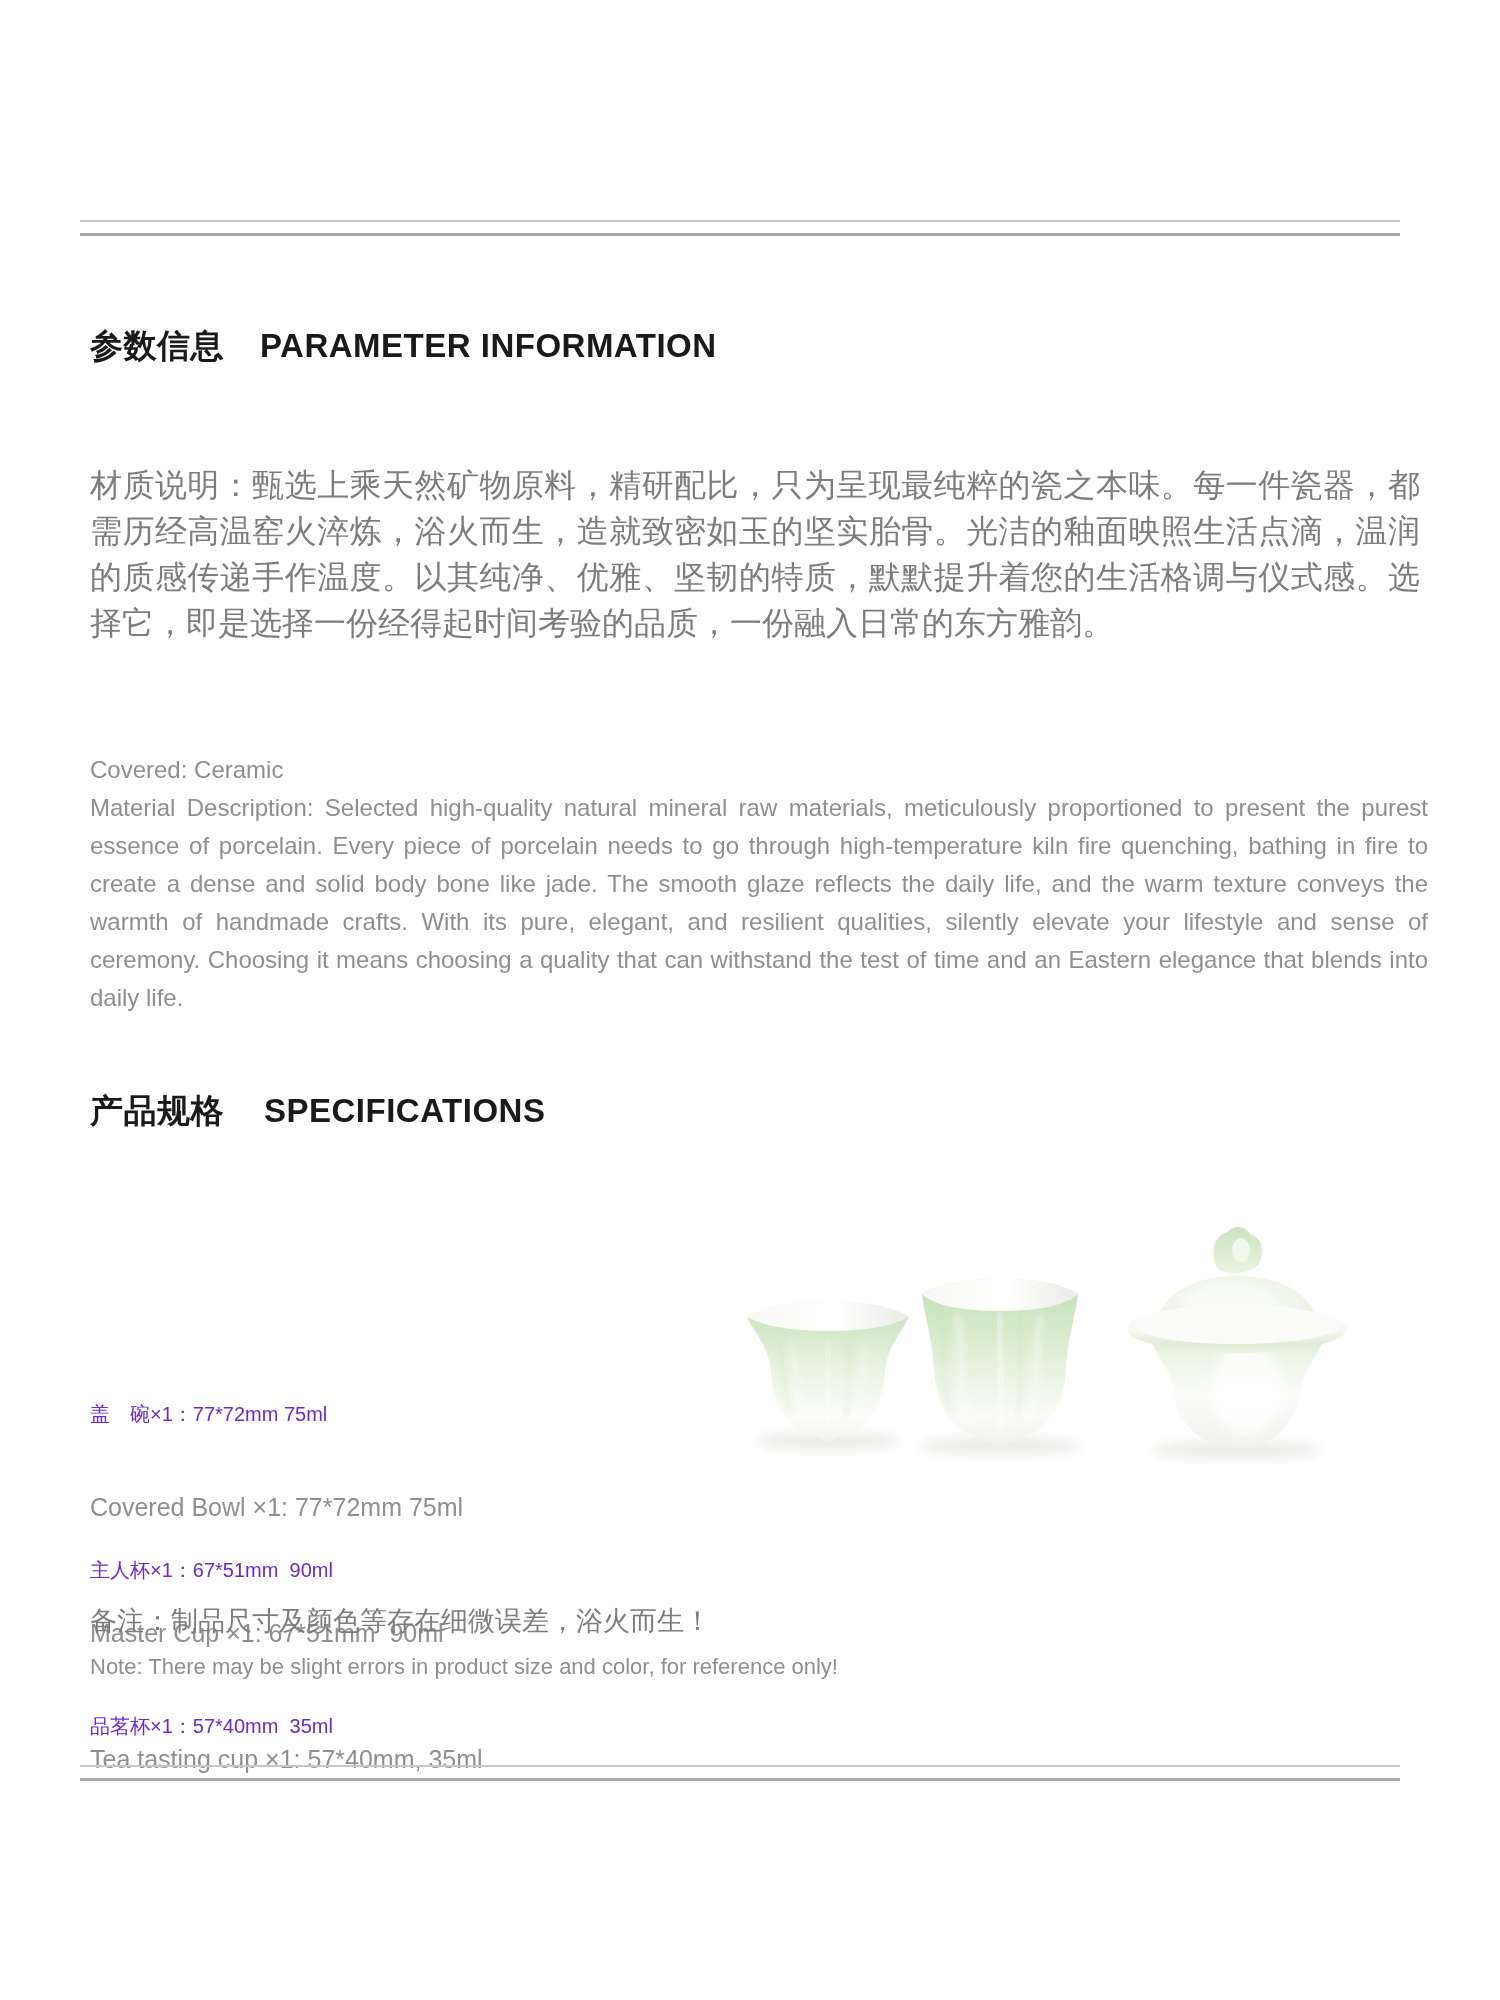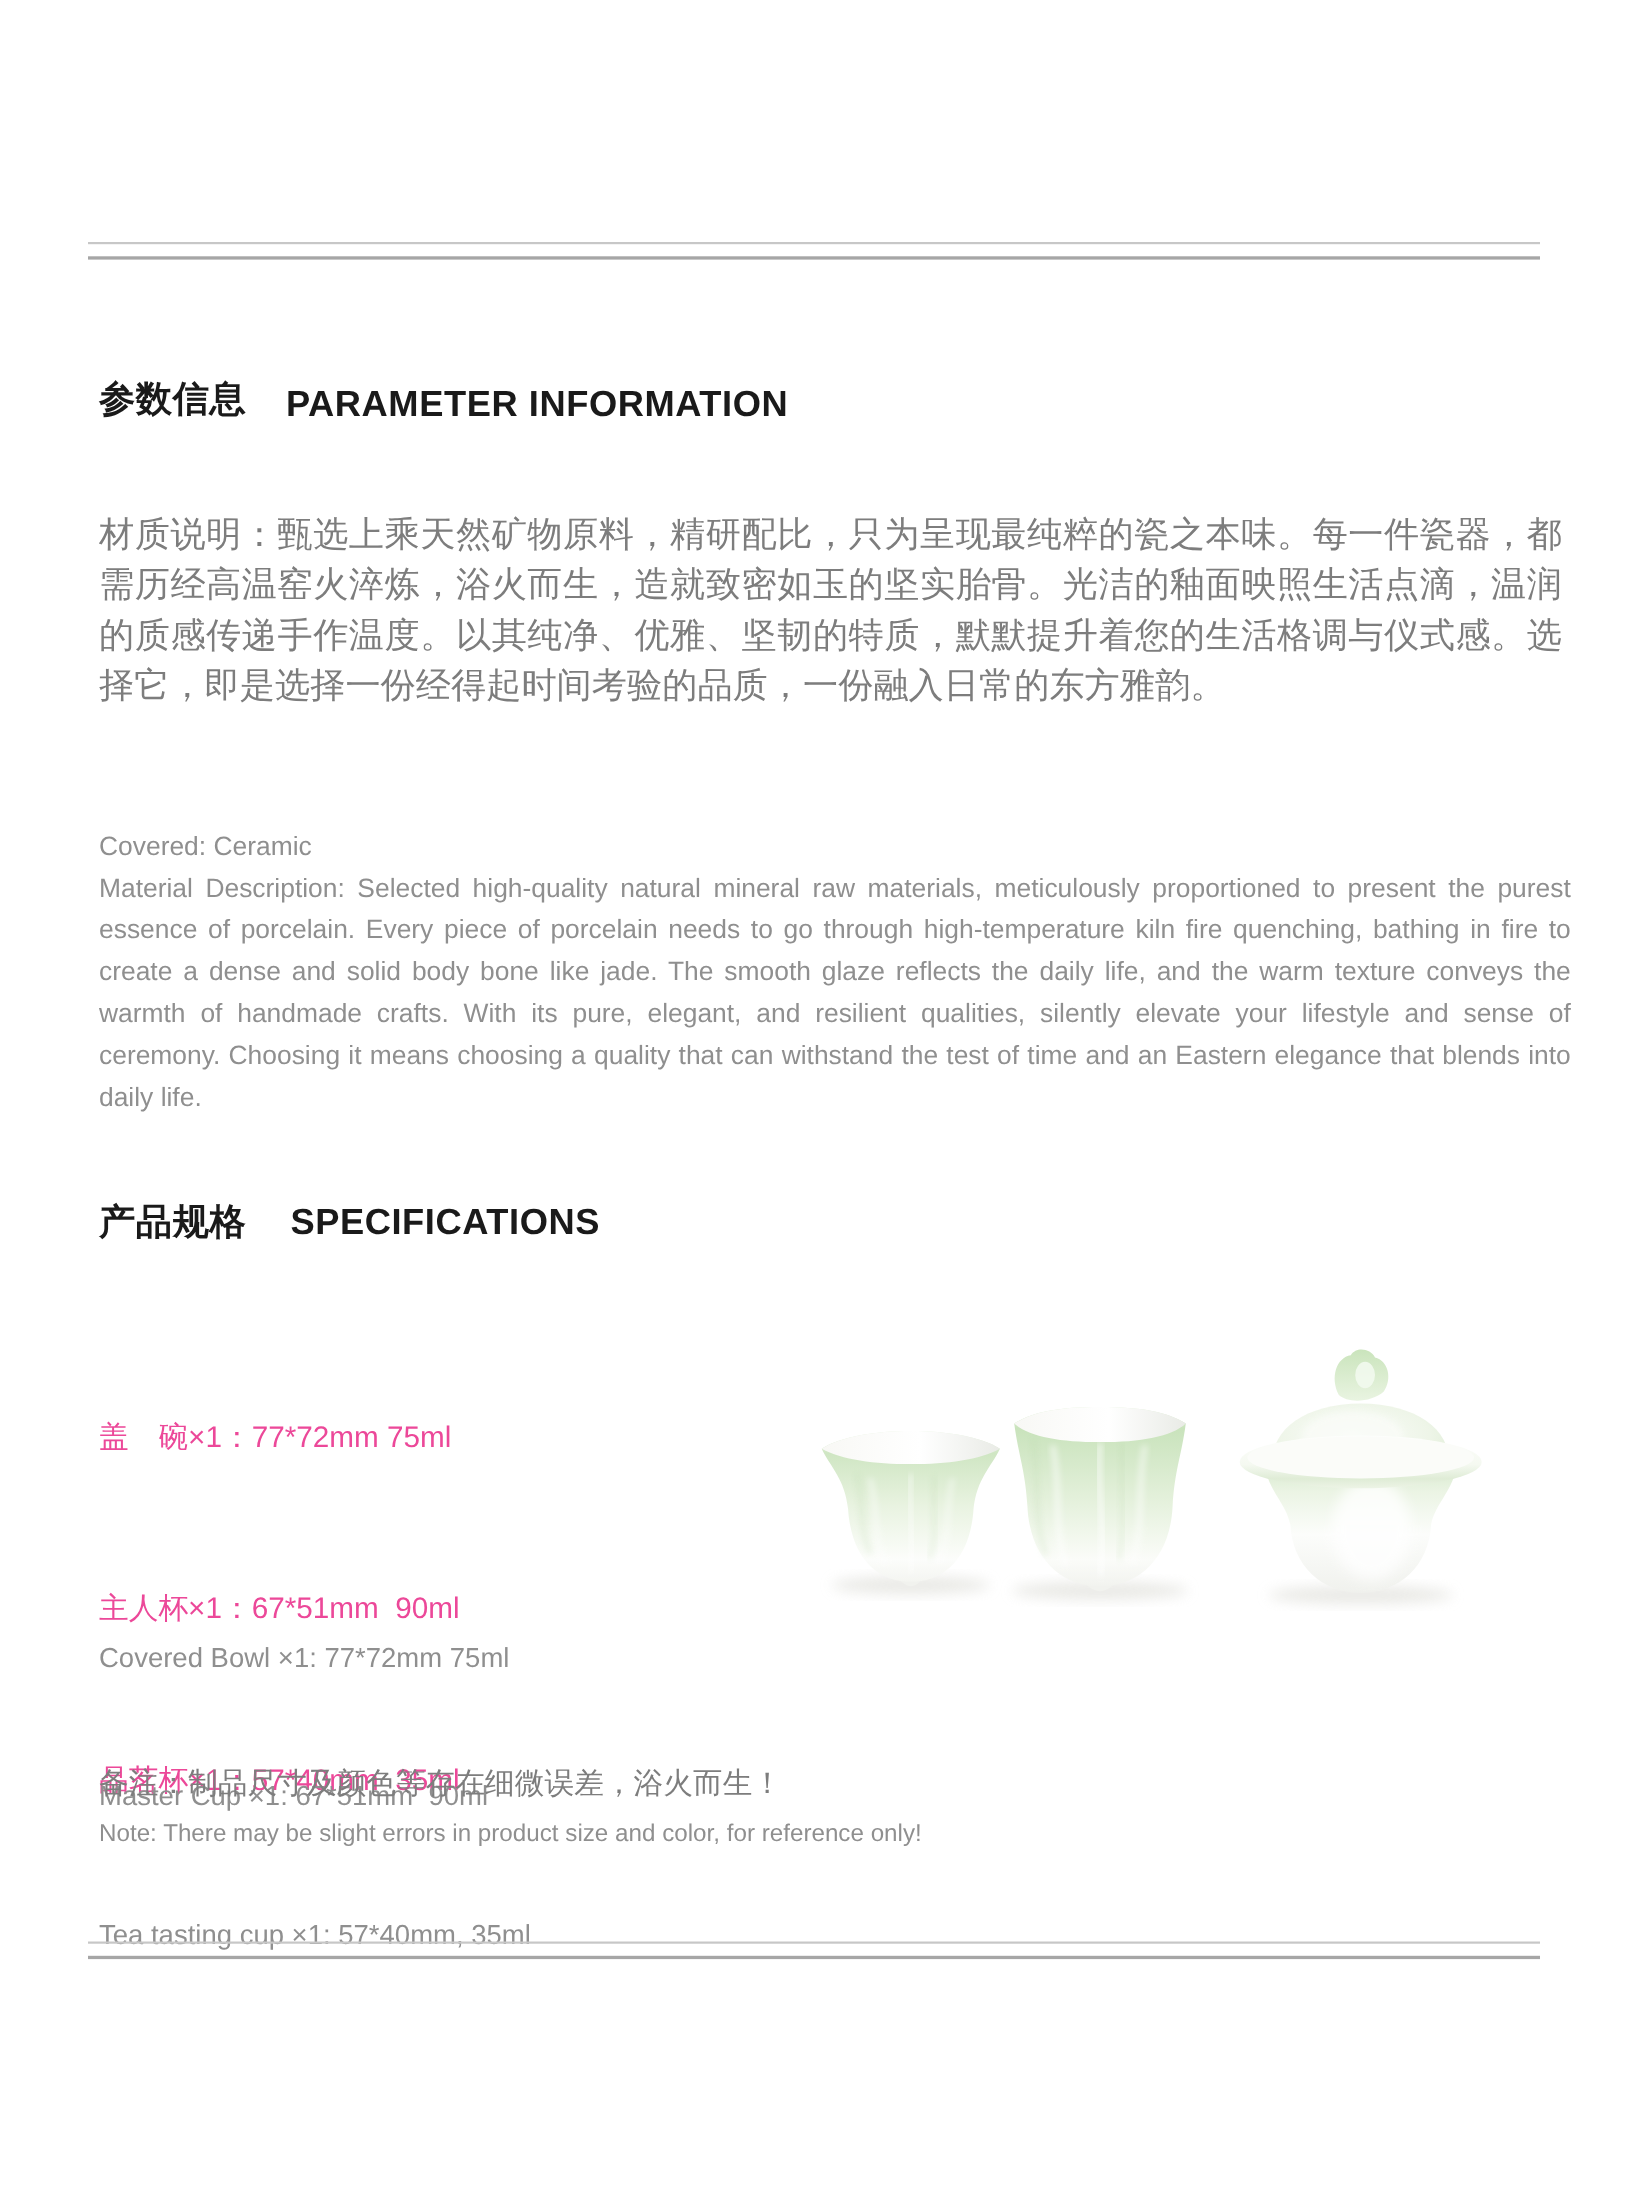--- a/index.html
+++ b/index.html
@@ -18,40 +18,40 @@
   .rule.top-2 { top: 233px; }
   .rule.bot-1 { top: 1765px; }
   .rule.bot-2 { top: 1778px; }
 
   .heading {
     position: absolute; left: 90px;
     display: flex; align-items: baseline; gap: 36px;
     font-size: 33px; font-weight: 700; color: #1a1a1a;
     letter-spacing: 0.5px; white-space: nowrap;
   }
-  .heading.h-param { top: 341px; align-items: flex-end; }
+  .heading.h-param { top: 324px; }
   .heading.h-spec  { top: 1089px; gap: 40px; }
 
   .zh-para {
     position: absolute; left: 90px; top: 462px; width: 1330px;
     font-size: 32px; line-height: 46px; color: #7d7d7d;
     text-align: justify;
   }
   .zh-para p { margin: 0; }
 
   .en-para {
     position: absolute; left: 90px; top: 751px; width: 1338px;
     font-size: 24px; line-height: 38px; color: #8f8f8f;
     text-align: justify;
   }
   .en-para p { margin: 0; }
 
   .spec-zh {
-    position: absolute; left: 90px; top: 1176px;
-    font-size: 27px; line-height: 52px; color: #ec4899;
+    position: absolute; left: 90px; top: 1284px;
+    font-size: 20px; line-height: 52px; color: #6d28d9;
     white-space: pre-wrap;
   }
   .spec-en {
     position: absolute; left: 90px; top: 1402px;
     font-size: 25px; line-height: 42px; color: #8f8f8f;
     white-space: pre-wrap;
   }
 
   .note-block { position: absolute; left: 90px; top: 1598px; }
   .note-zh { font-size: 27px; line-height: 46px; color: #7d7d7d; }

